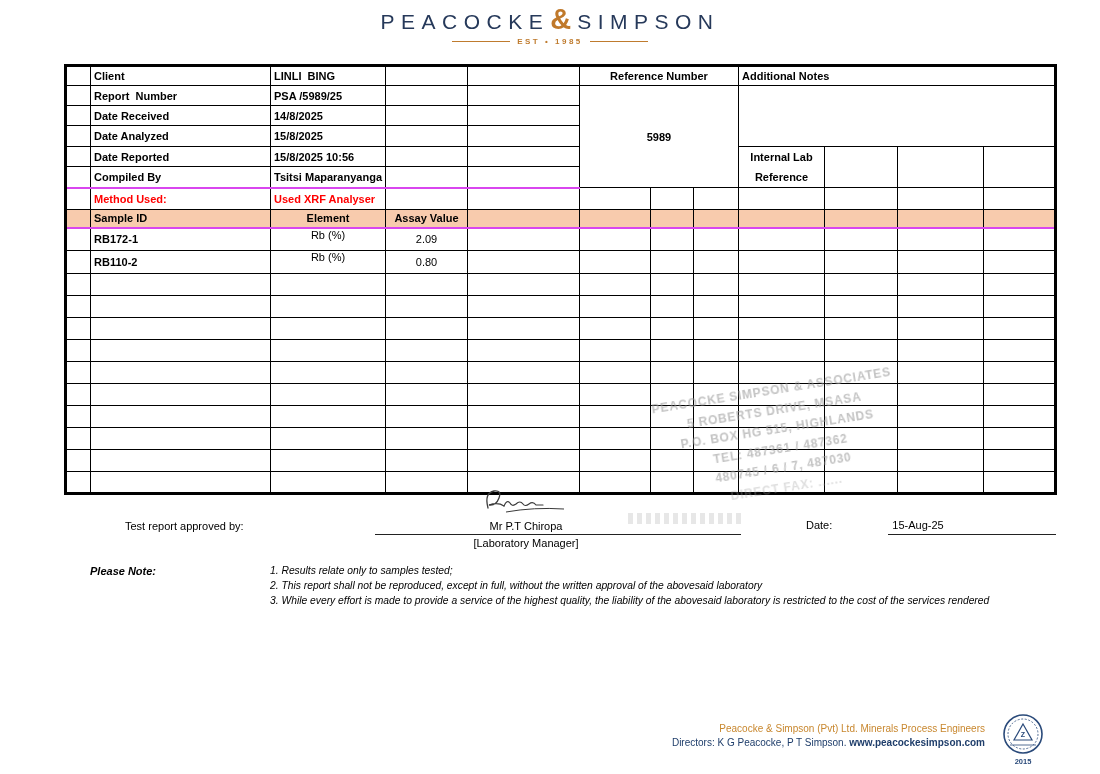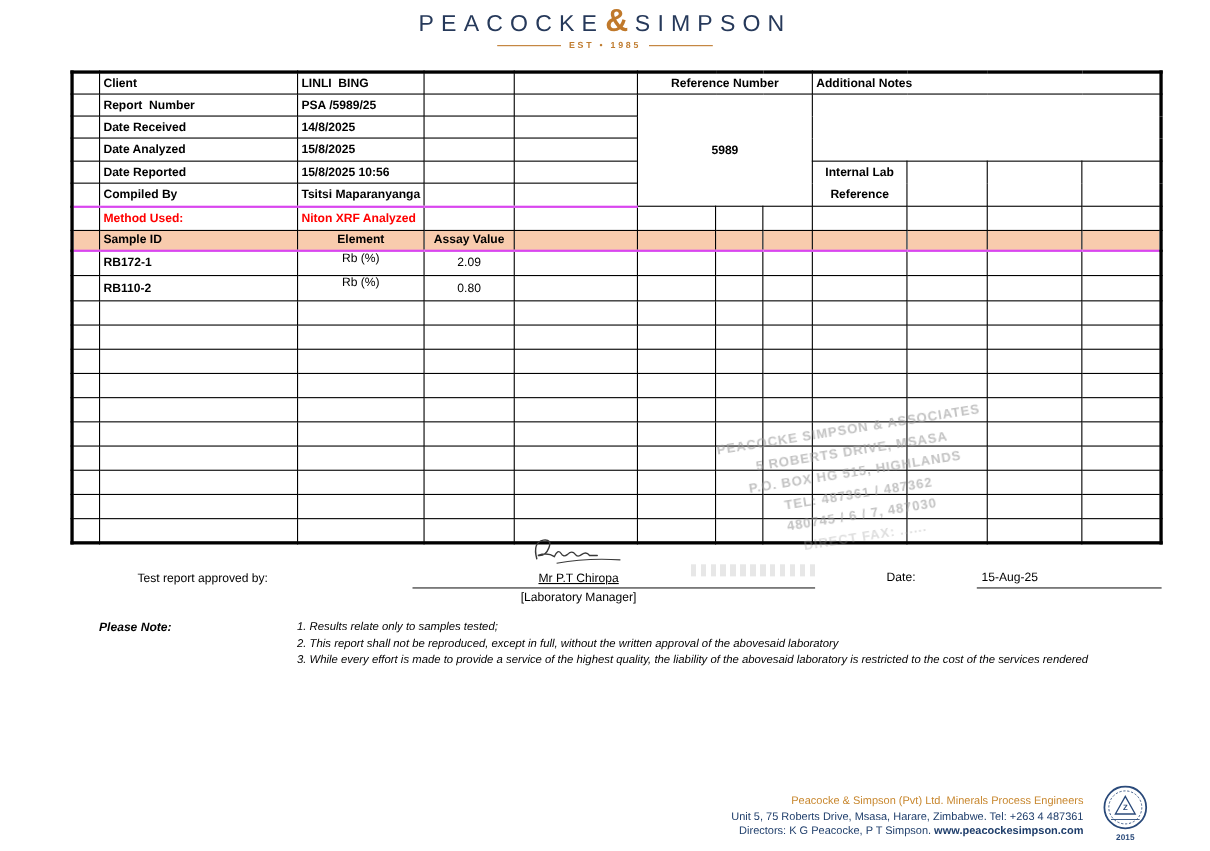--- a/index.html
+++ b/index.html
@@ -47,21 +47,21 @@
   }
   .stamp .faded{opacity:.55;}
   .stamp-remnant{
     position:absolute;left:628px;top:513px;width:116px;height:11px;opacity:.28;
     background:repeating-linear-gradient(90deg,#aaa 0 5px,transparent 5px 9px);
     filter:blur(.6px);
   }
   
   .approve-label{position:absolute;left:125px;top:520px;font-size:11px;}
   .sig{position:absolute;left:478px;top:486px;}
-  .name-block{position:absolute;left:460px;top:520px;width:132px;text-align:center;font-size:11px;text-decoration:underline;}
+  .name-block{position:absolute;left:460px;top:520px;width:132px;text-align:center;font-size:11px;}
   .name-rule{position:absolute;left:375px;top:534px;width:366px;border-top:1.5px solid #222;}
   .title-block{position:absolute;left:452px;top:537px;width:148px;text-align:center;font-size:11px;}
   .date-label{position:absolute;left:806px;top:519px;font-size:11px;}
   .date-value{position:absolute;left:858px;top:519px;width:120px;text-align:center;font-size:11px;}
   .date-rule{position:absolute;left:888px;top:534px;width:168px;border-top:1.5px solid #222;}
   
   .note-head{position:absolute;left:90px;top:565px;font-size:11px;font-weight:bold;font-style:italic;}
   .note-item{position:absolute;left:270px;font-size:10.3px;font-style:italic;white-space:nowrap;}
   .note-1{top:565px;text-align:right;} .note-2{top:580px;} .note-3{top:595px;}
   
@@ -161,21 +161,21 @@
     <td></td>
     <td class="lbl">Compiled By</td>
     <td class="val">Tsitsi Maparanyanga</td>
     <td></td>
     <td></td>
   </tr>
 
   <tr class="r-method">
     <td></td>
     <td class="red">Method Used:</td>
-    <td class="red">Niton XRF Analyzed</td>
+    <td class="red">Used XRF Analyser</td>
     <td></td>
     <td></td>
     <td></td>
     <td></td>
     <td></td>
     <td></td>
     <td></td>
     <td></td>
     <td></td>
   </tr>
@@ -396,21 +396,20 @@
 <div class="date-value">15-Aug-25</div>
 <div class="date-rule"></div>
 
 <div class="note-head">Please Note:</div>
 <div class="note-item note-1">1. Results relate only to samples tested;</div>
 <div class="note-item note-2">2. This report shall not be reproduced, except in full, without the written approval of the abovesaid laboratory</div>
 <div class="note-item note-3">3. While every effort is made to provide a service of the highest quality, the liability of the abovesaid laboratory is restricted to the cost of the services rendered</div>
 
 <div class="footer">
   <div class="f1">Peacocke &amp; Simpson (Pvt) Ltd. Minerals Process Engineers</div>
-  <div class="f2">Unit 5, 75 Roberts Drive, Msasa, Harare, Zimbabwe. Tel: +263 4 487361</div>
   <div class="f3"><span>Directors: K G Peacocke, P T Simpson.  </span><span class="furl">www.peacockesimpson.com</span></div>
 </div>
 
 <svg class="seal" width="44" height="42" viewBox="0 0 44 42">
   <circle cx="22" cy="20" r="19" fill="none" stroke="#2A4A7A" stroke-width="1.6"></circle>
   <circle cx="22" cy="20" r="15" fill="none" stroke="#2A4A7A" stroke-width="0.8" stroke-dasharray="2 1.6"></circle>
   <polygon points="22,10 31,26 13,26" fill="none" stroke="#2A4A7A" stroke-width="1.2"></polygon>
   <text x="22" y="22.5" text-anchor="middle" font-size="7" fill="#2A4A7A" font-family="Liberation Sans, sans-serif" font-weight="bold">Z</text>
   <line x1="9" y1="31" x2="35" y2="31" stroke="#2A4A7A" stroke-width="0.8"></line>
 </svg>

